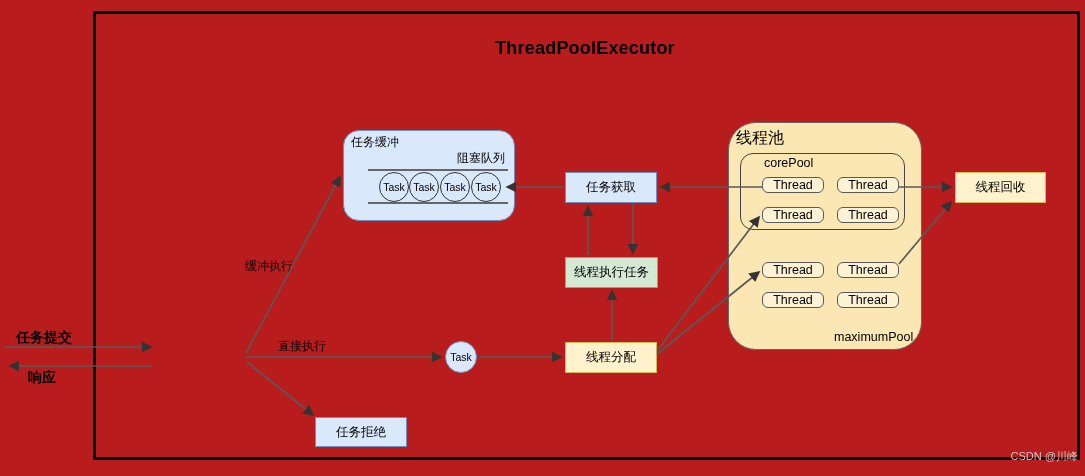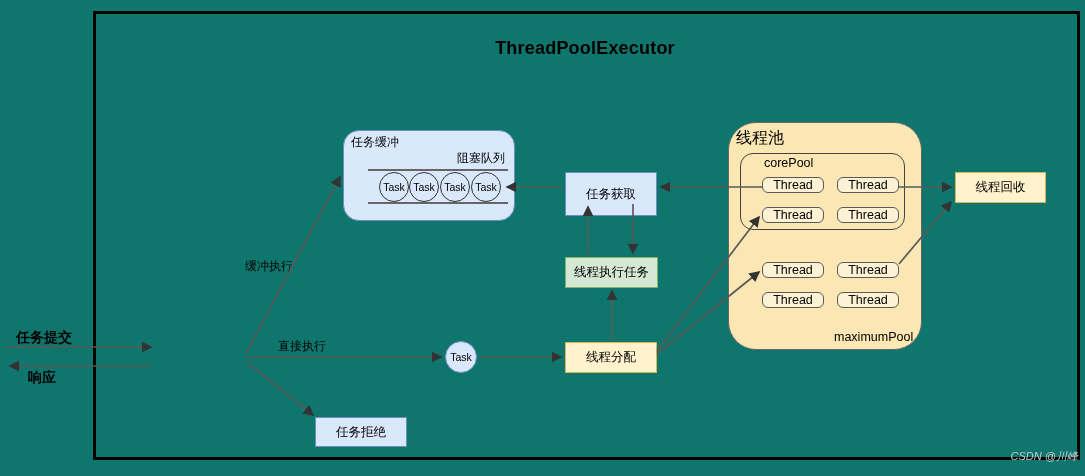--- a/index.html
+++ b/index.html
@@ -1,16 +1,16 @@
 <!DOCTYPE html>
 <html><head>
 <meta charset="utf-8">
 <style>
   html,body{margin:0;padding:0;background:#fff;}
-  #stage{position:relative;width:1085px;height:476px;background:#0f766e;overflow:hidden;
+  #stage{position:relative;width:1085px;height:476px;background:#b91c1c;overflow:hidden;
          font-family:"Liberation Sans","DejaVu Sans",sans-serif;color:#000;}
   .abs{position:absolute;}
   #frame{left:93px;top:11px;width:981px;height:443px;border:3px solid #000;}
   #title{left:93px;top:38px;width:984px;text-align:center;font-size:18px;font-weight:bold;letter-spacing:.2px;}
   .box{display:flex;align-items:center;justify-content:center;font-size:12.5px;box-sizing:border-box;}
   .blue{background:#dae8fc;border:1px solid #6c8ebf;}
   .green{background:#d5e8d4;border:1px solid #82b366;}
   .yellow{background:#fff2cc;border:1px solid #d6b656;}
   .buffer{left:343px;top:130px;width:170px;height:89px;border-radius:16px;}
   .buffer-label{left:351px;top:134px;font-size:12px;}
@@ -21,21 +21,21 @@
   .task-mid{left:445px;top:341px;width:32px;height:32px;border-radius:50%;background:#dae8fc;border:1.5px solid #6c8ebf;
             display:flex;align-items:center;justify-content:center;font-size:10.5px;box-sizing:border-box;}
   .pool{left:728px;top:122px;width:194px;height:228px;border-radius:28px;background:#fbe7b3;border:1.3px solid #666;box-sizing:border-box;}
   .pool-label{left:736px;top:128px;font-size:16px;}
   .corepool{left:740px;top:153px;width:165px;height:77px;border-radius:13px;border:1.3px solid #444;box-sizing:border-box;}
   .corepool-label{left:764px;top:156px;font-size:12.5px;}
   .maxpool-label{left:834px;top:330px;font-size:12.5px;}
   .thread{width:62px;height:16px;border-radius:6px;background:#fdf2d4;border:1.3px solid #595959;font-size:12.5px;}
   .edge-label{font-size:12px;}
   .ext-label{font-size:14px;font-weight:bold;}
-  #watermark{left:990px;top:449px;width:88px;text-align:right;font-size:11px;color:#c9c9c9;z-index:30;font-style:italic;}
+  #watermark{left:990px;top:449px;width:88px;text-align:right;font-size:11px;color:#c9c9c9;z-index:30;}
   #arrows{left:0;top:0;width:1085px;height:476px;z-index:20;pointer-events:none;}
   svg line{stroke:#595959;stroke-width:1.7;}
 </style>
 </head>
 <body>
 
 <div id="stage">
 
   <div id="frame" class="abs"></div>
   <div id="title" class="abs">ThreadPoolExecutor</div>
@@ -58,21 +58,21 @@
   <div class="abs task-circle" style="left:409px;top:172px;">
       <span>Task</span>
     </div>
   <div class="abs task-circle" style="left:440px;top:172px;">
       <span>Task</span>
     </div>
   <div class="abs task-circle" style="left:471px;top:172px;">
       <span>Task</span>
     </div>
 
-  <div class="abs box blue" style="left:565px;top:172px;width:92px;height:44px;">
+  <div class="abs box blue" style="left:565px;top:172px;width:92px;height:31px;">
     <span>任务获取</span>
   </div>
   <div class="abs box yellow" style="left:565px;top:342px;width:92px;height:31px;">
     <span>线程分配</span>
   </div>
   <div class="abs box green" style="left:565px;top:257px;width:93px;height:31px;">
     <span>线程执行任务</span>
   </div>
 
   <div class="abs task-mid">

